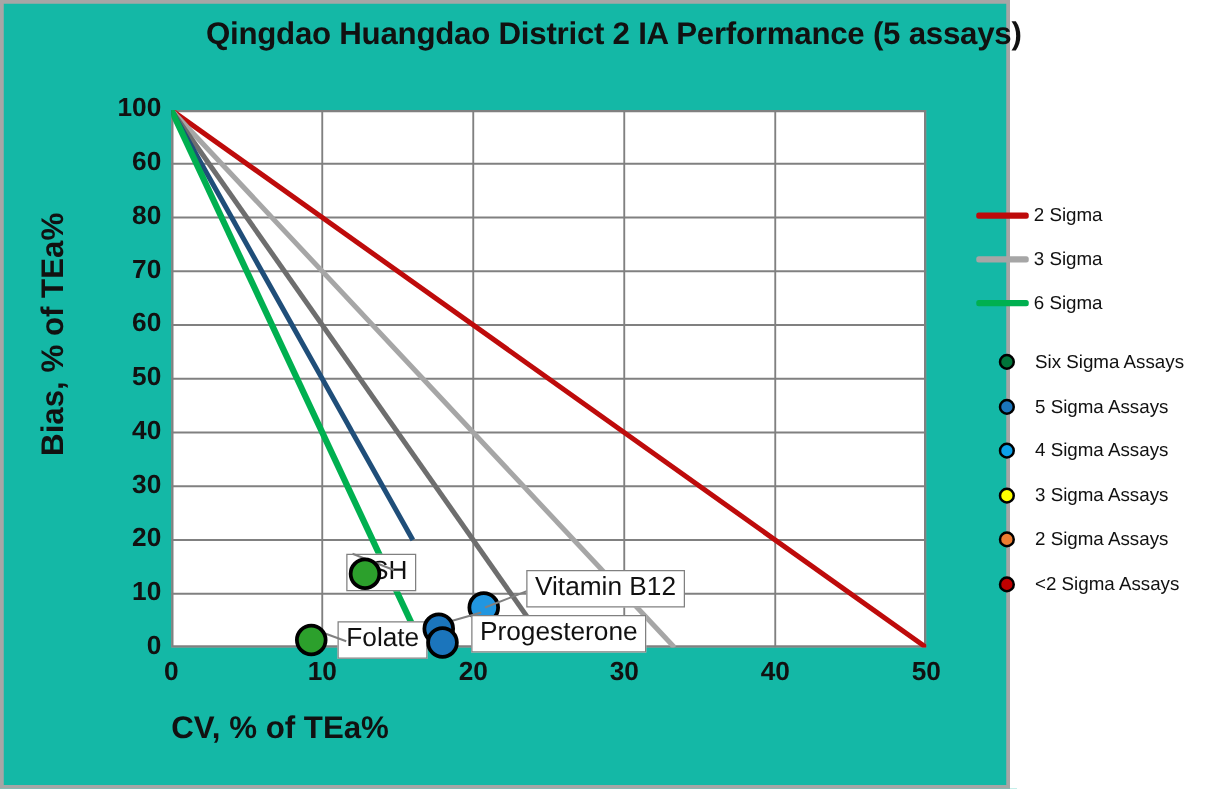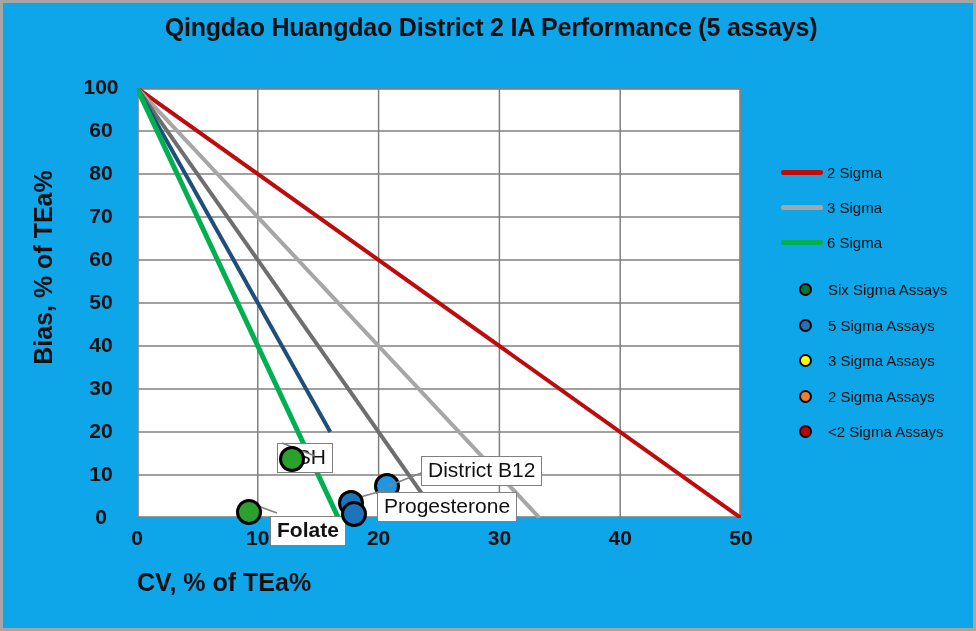--- a/index.html
+++ b/index.html
@@ -5,44 +5,44 @@
   html,body{margin:0;padding:0;}
   body{
     width:976px;height:631px;
     background:#ffffff;
     font-family:"Liberation Sans", sans-serif;
     overflow:hidden;
     position:relative;
     box-sizing:border-box;
   }
   #frame{
-    position:absolute;left:0;top:0;width:976px;height:631px;
+    position:absolute;left:0;top:0;width:808px;height:631px;
     border:3px solid #a6a6a6;
     box-sizing:border-box;
-    background:#0ea5e9;
+    background:#14b8a6;
   }
   #title{
     position:absolute;left:0;top:10px;width:976px;
     text-align:center;
     font-size:25px;
     font-weight:bold;
     color:#111111;
     letter-spacing:-0.2px;
     font-family:"Liberation Sans", sans-serif;
     white-space:nowrap;
   }
   
   #plotwrap{position:absolute;left:134px;top:85px;width:604px;height:430px;}
   #plotsvg{position:absolute;left:0;top:0;}
   
   .ytick{
     position:absolute;
     right:0;
     width:56px;
-    text-align:center;
+    text-align:right;
     font-size:21px;
     font-weight:bold;
     color:#111;
     transform:translateY(-13px);
     white-space:nowrap;
   }
   #ylabels{position:absolute;left:66px;top:85px;width:60px;height:430px;}
   .xtick{
     position:absolute;
     width:60px;
@@ -188,25 +188,25 @@
 
       <path d="M 110,414 L 140,425" stroke="#808080" stroke-width="1.6" fill="none"></path>
 
       <path d="M 213,412 L 248,402" stroke="#808080" stroke-width="1.6" fill="none"></path>
 
       <path d="M 251,398 L 292,382" stroke="#808080" stroke-width="1.6" fill="none"></path>
     </svg>
 
     <div class="callout behind" style="left:140px;top:355px;">FSH</div>
 
-    <div class="callout behind" style="left:133px;top:428px;font-weight:bold;">Folate</div>
+    <div class="callout behind" style="left:133px;top:409px;">Folate</div>
 
     <div class="callout behind" style="left:240px;top:388px;margin-top:16px;">Progesterone</div>
 
-    <div class="callout front" style="left:284px;top:368px;">District B12</div>
+    <div class="callout front" style="left:284px;top:368px;">Vitamin B12</div>
   </div>
 
   <div id="xlabels">
     <div class="xtick" style="left:-30px">0</div>
     <div class="xtick" style="left:90.8px">10</div>
     <div class="xtick" style="left:211.6px">20</div>
     <div class="xtick" style="left:332.4px">30</div>
     <div class="xtick" style="left:453.2px">40</div>
     <div class="xtick" style="left:574px">50</div>
   </div>
@@ -234,20 +234,25 @@
           <div class="lg-dot" style="background: rgb(0, 117, 58);"></div>
           <div class="lg-mk-text">Six Sigma Assays</div>
         </div>
         <div class="lg-mk-row">
           <div class="lg-mk-pad"></div>
           <div class="lg-dot" style="background: rgb(27, 117, 188);"></div>
           <div class="lg-mk-text">5 Sigma Assays</div>
         </div>
         <div class="lg-mk-row">
           <div class="lg-mk-pad"></div>
+          <div class="lg-dot" style="background: rgb(11, 161, 234);"></div>
+          <div class="lg-mk-text">4 Sigma Assays</div>
+        </div>
+        <div class="lg-mk-row">
+          <div class="lg-mk-pad"></div>
           <div class="lg-dot" style="background: rgb(255, 255, 0);"></div>
           <div class="lg-mk-text">3 Sigma Assays</div>
         </div>
         <div class="lg-mk-row">
           <div class="lg-mk-pad"></div>
           <div class="lg-dot" style="background: rgb(237, 125, 49);"></div>
           <div class="lg-mk-text">2 Sigma Assays</div>
         </div>
         <div class="lg-mk-row">
           <div class="lg-mk-pad"></div>

